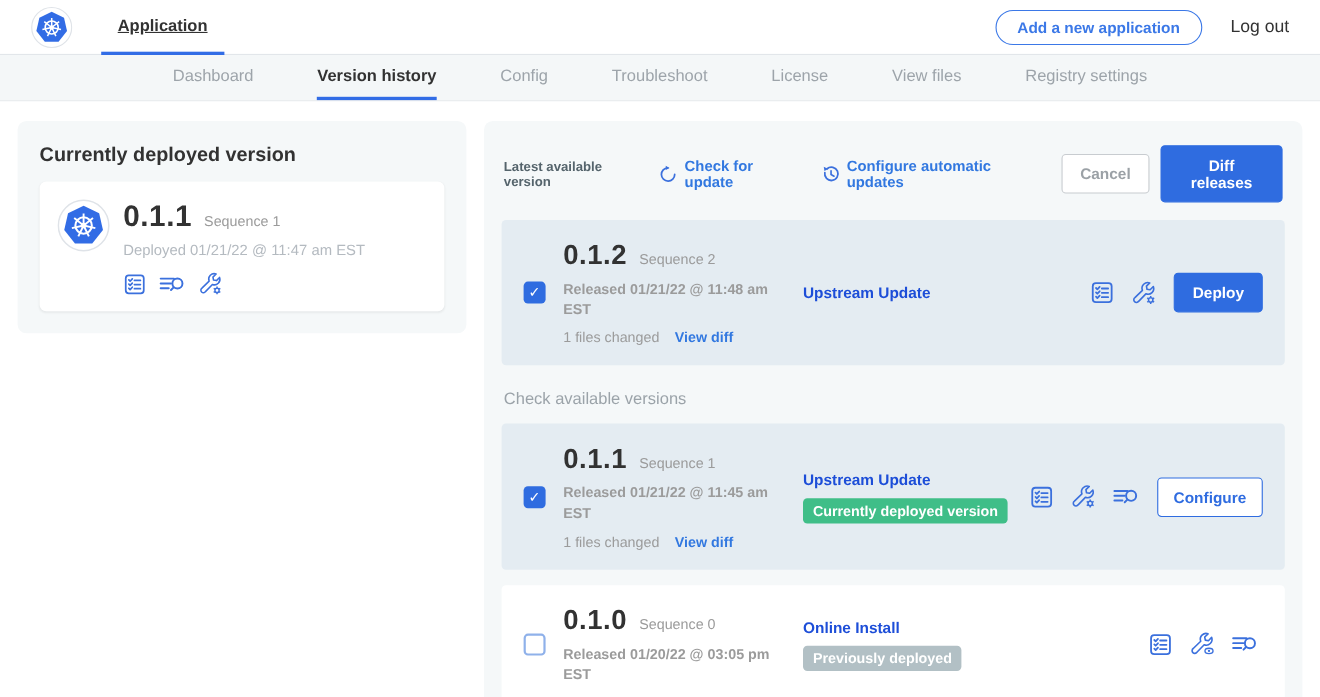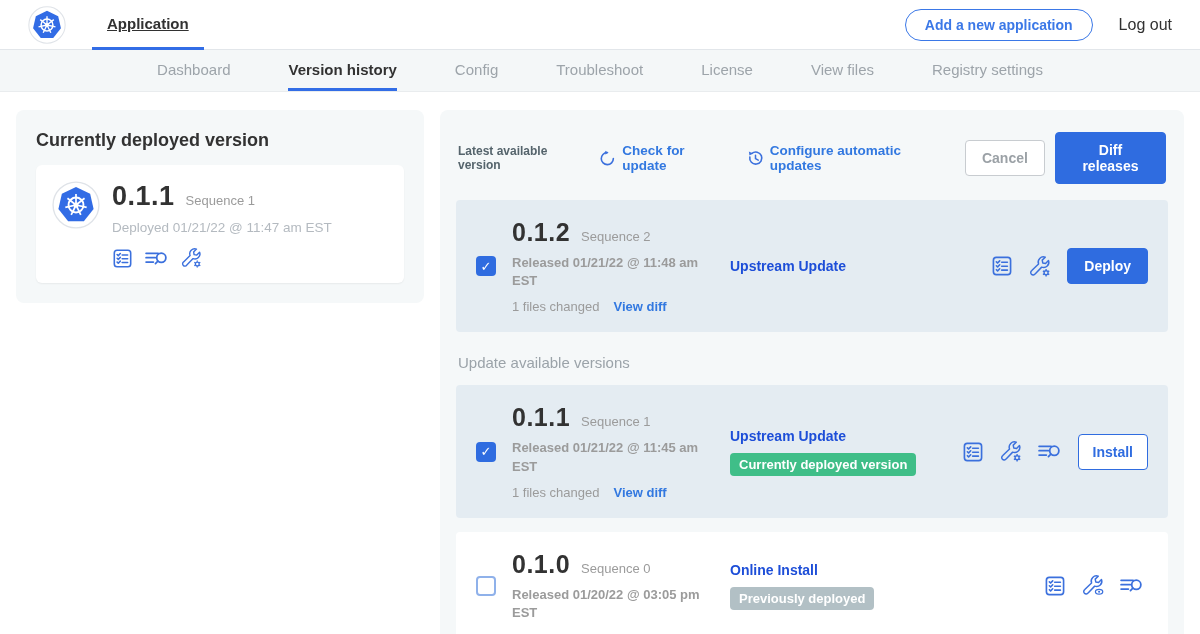--- a/index.html
+++ b/index.html
@@ -262,21 +262,21 @@
         <span class="blue-icon">
           <svg viewBox="0 0 22 22" width="23" height="23">
               <use href="#def-wrench"></use>
               <use href="#def-gear"></use>
             </svg>
         </span>
       </div>
       <button class="btn btn-primary">Deploy</button>
     </div>
 
-    <div class="other-label">Update available versions</div>
+    <div class="other-label">Check available versions</div>
 
     <div class="version-card selected">
       <div class="checkbox checked">✓</div>
       <div class="vc-info">
         <div class="version-row">
           <span class="vc-version">0.1.1</span>
           <span class="sequence">Sequence 1</span>
         </div>
         <div class="released">Released 01/21/22 @ 11:45 am EST</div>
         <div class="files-row">
@@ -299,21 +299,21 @@
               <use href="#def-wrench"></use>
               <use href="#def-gear"></use>
             </svg>
         </span>
         <span class="blue-icon">
           <svg viewBox="0 0 24 20" width="25" height="21">
               <use href="#def-lines-mag"></use>
             </svg>
         </span>
       </div>
-      <button class="btn btn-outline">Install</button>
+      <button class="btn btn-outline">Configure</button>
     </div>
 
     <div class="version-card plain">
       <div class="checkbox unchecked"></div>
       <div class="vc-info">
         <div class="version-row">
           <span class="vc-version">0.1.0</span>
           <span class="sequence">Sequence 0</span>
         </div>
         <div class="released">Released 01/20/22 @ 03:05 pm EST</div>

